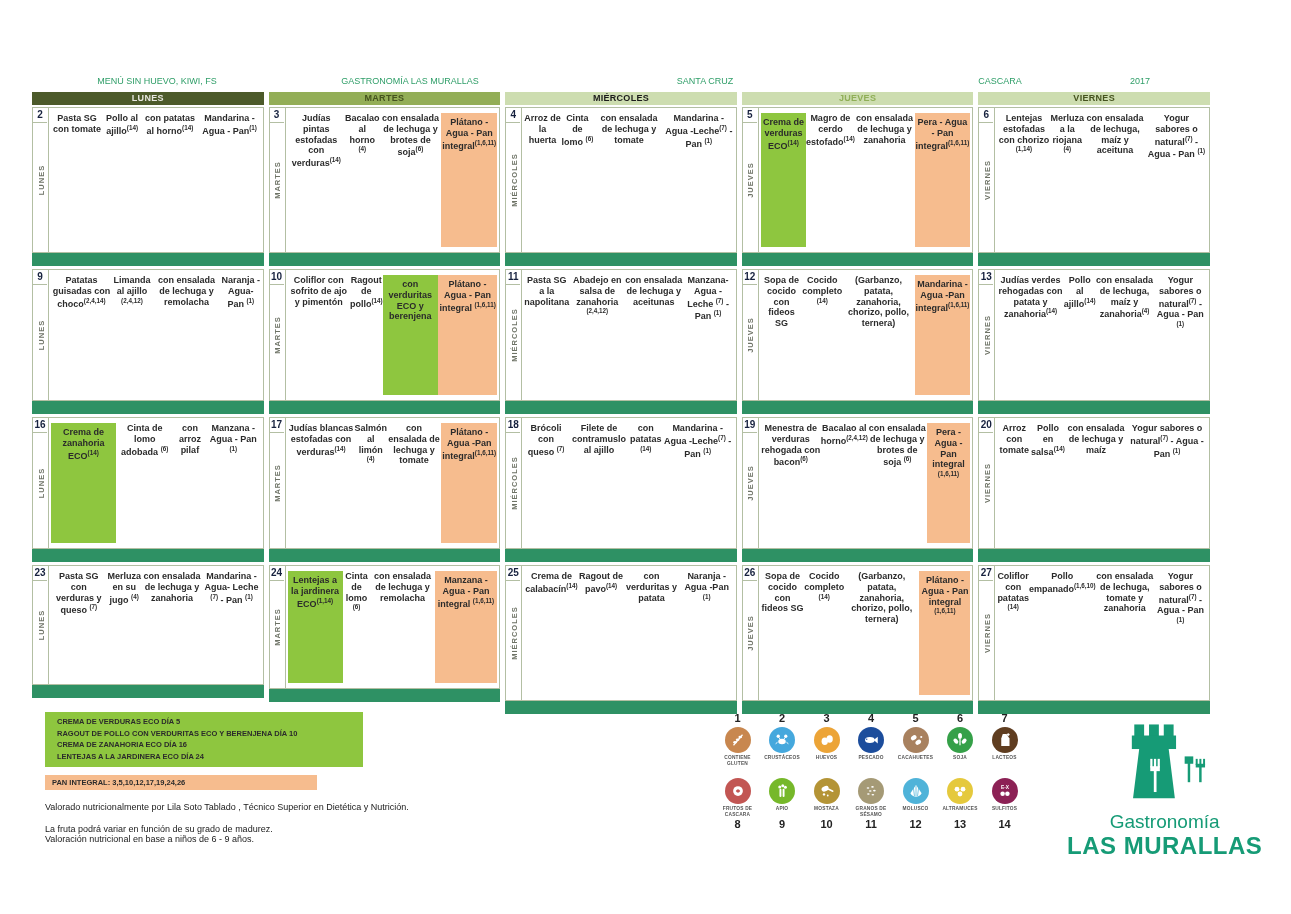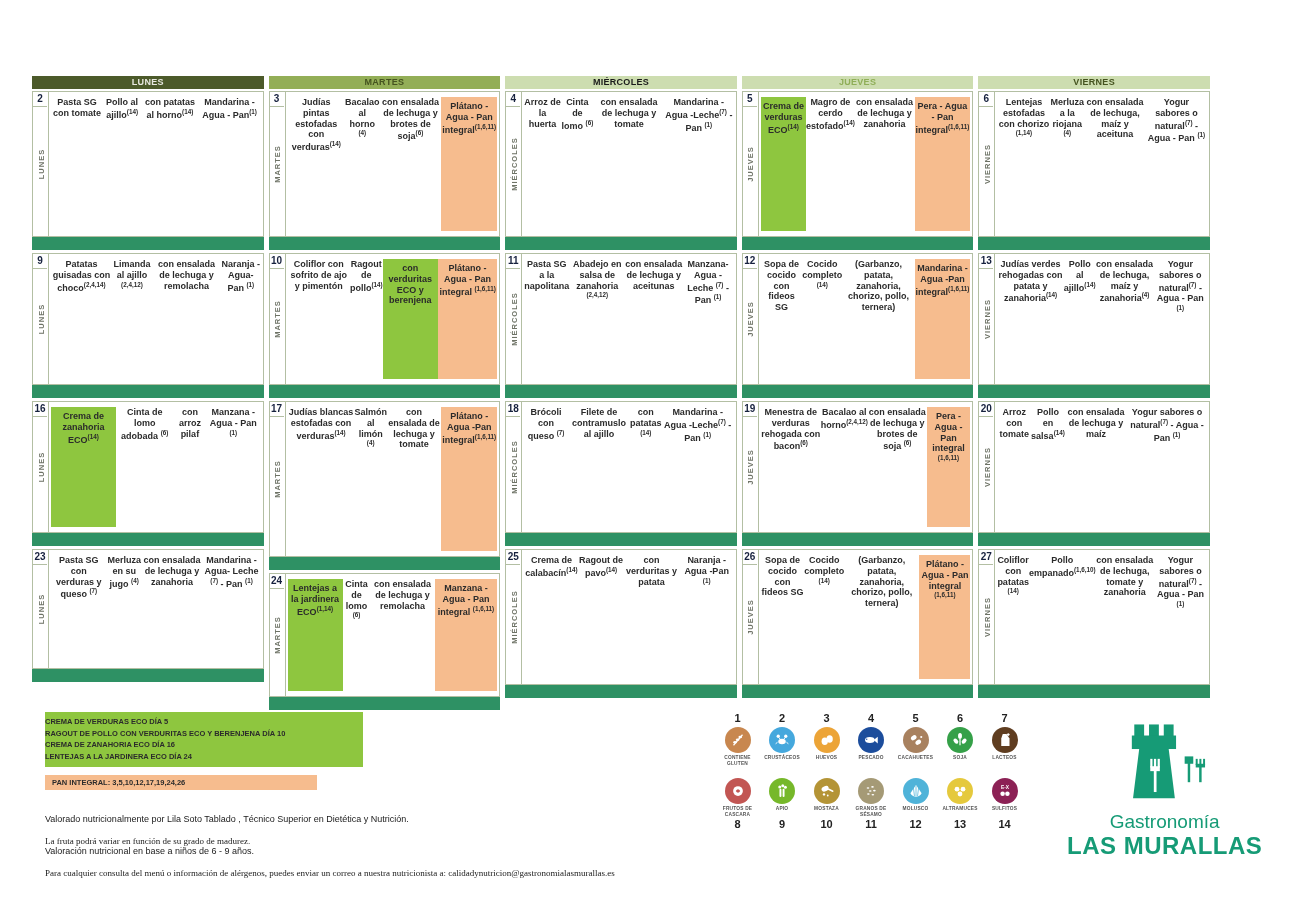--- a/index.html
+++ b/index.html
@@ -5,21 +5,21 @@
   html,body{margin:0;padding:0;background:#fff;}
   .page{position:relative;width:1291px;height:914px;background:#fff;overflow:hidden;
         font-family:"Liberation Sans",sans-serif;}
 
   
   .topbar{position:absolute;top:76px;left:0;width:1291px;height:14px;}
   .topbar span{position:absolute;transform:translateX(-50%);font-size:9px;font-weight:normal;
                color:#2f9e68;white-space:nowrap;}
 
   
-  .grid{position:absolute;left:32px;top:76px;width:1178px;display:flex;gap:5px;}
+  .grid{position:absolute;left:32px;top:92px;width:1178px;display:flex;gap:5px;}
   .daycol{flex:1;display:flex;flex-direction:column;min-width:0;}
   .dayhead{height:13px;line-height:13px;text-align:center;font-size:9px;font-weight:bold;
            margin-bottom:2px;letter-spacing:.3px;}
   .cell{display:flex;border:1px solid #b3bfa3;background:#fff;box-sizing:border-box;}
   .leftstrip{width:15px;border-right:1px solid #b3bfa3;position:relative;flex:none;}
   .datebox{position:absolute;top:0;left:0;width:14px;height:14px;line-height:14px;
            border-bottom:1px solid #b3bfa3;font-size:10px;font-weight:bold;color:#16213e;
            text-align:center;background:#fff;}
   .vlabel{position:absolute;top:50%;left:50%;transform:translate(-50%,-50%) rotate(180deg);
           writing-mode:vertical-rl;font-size:7.5px;font-weight:600;color:#6e7366;
@@ -28,27 +28,27 @@
            padding:5px 2px;min-width:0;}
   .line{font-size:9px;font-weight:bold;color:#2b2b2b;text-align:center;line-height:1.2;}
   .line sup{font-size:6.3px;}
   .line.eco{background:#8ec63f;padding:4px 1px;}
   .line.pan{background:#f6bc8e;padding:4px 1px;}
   .weekbar{height:13px;background:#2e9164;margin-bottom:3px;}
 
   
   .bottom{position:absolute;left:45px;top:712px;width:1226px;display:flex;align-items:flex-start;}
   .leftnotes{width:668px;flex:none;}
-  .eco-box{background:#8ec63f;width:318px;padding:4px 0;box-sizing:border-box;}
+  .eco-box{background:#8ec63f;width:318px;padding:4px 12px;box-sizing:border-box;}
   .eco-box div{font-size:7.5px;font-weight:bold;color:#2b2b2b;line-height:1.55;}
   .pan-strip{background:#f6bc8e;width:272px;margin-top:8px;padding:3px 7px;box-sizing:border-box;
              font-size:7.5px;font-weight:bold;color:#2b2b2b;}
-  .notes{margin-top:24px;}
+  .notes{margin-top:12px;}
   .notes p{margin:0;font-size:9px;color:#1a1a1a;}
-  .notes p.gap{margin-top:12px;font-family:Liberation Serif, serif;}
+  .notes p.gap{margin-top:12px;}
 
   
   .legend{width:308px;flex:none;margin-left:4px;}
   .alrow{display:flex;justify-content:space-between;}
   .alrow+.alrow{margin-top:8px;}
   .alitem{width:41px;display:flex;flex-direction:column;align-items:center;}
   .alnum{font-size:11px;font-weight:bold;color:#222;line-height:1.2;}
   .alcircle{width:26px;height:26px;border-radius:50%;display:flex;align-items:center;
             justify-content:center;margin:2px 0;}
   .alcircle svg{width:18px;height:18px;display:block;}
@@ -150,21 +150,21 @@
             <div class="vlabel">MARTES</div>
           </div>
           <div class="content">
             <div class="line">Coliflor con sofrito de ajo y pimentón</div>
             <div class="line">Ragout de pollo<sup>(14)</sup></div>
             <div class="line eco">con verduritas ECO y berenjena</div>
             <div class="line pan">Plátano - Agua - Pan integral <sup>(1,6,11)</sup></div>
           </div>
         </div>
         <div class="weekbar"></div>
-        <div class="cell" style="height: 156px;">
+        <div class="cell" style="height: 132px;">
           <div class="leftstrip">
             <div class="datebox">17</div>
             <div class="vlabel">MARTES</div>
           </div>
           <div class="content">
             <div class="line">Judías blancas estofadas con verduras<sup>(14)</sup></div>
             <div class="line">Salmón al limón <sup>(4)</sup></div>
             <div class="line">con ensalada de lechuga y tomate</div>
             <div class="line pan">Plátano - Agua -Pan integral<sup>(1,6,11)</sup></div>
           </div>
@@ -357,21 +357,20 @@
           <div>CREMA DE VERDURAS ECO DÍA 5</div>
           <div>RAGOUT DE POLLO CON VERDURITAS ECO Y BERENJENA DÍA 10</div>
           <div>CREMA DE ZANAHORIA ECO DÍA 16</div>
           <div>LENTEJAS A LA JARDINERA ECO DÍA 24</div>
         </div>
       <div class="pan-strip">PAN INTEGRAL: 3,5,10,12,17,19,24,26</div>
       <div class="notes" id="notes">
           <p>Valorado nutricionalmente por Lila Soto Tablado , Técnico Superior en Dietética y Nutrición.</p>
           <p class="gap">La fruta podrá variar en función de su grado de madurez.</p>
           <p>Valoración nutricional en base a niños de 6 - 9 años.</p>
-          <p class="gap">Para cualquier consulta del menú o información de alérgenos, puedes enviar un correo a nuestra nutricionista a: calidadynutricion@gastronomialasmurallas.es</p>
         </div>
     </div>
     <div class="legend" id="legend">
         <div class="alrow">
           <div class="alitem">
             <div class="alnum">1</div>
             <div class="alcircle" style="background:#c8874f">
               <svg viewBox="0 0 24 24" fill="#fff">
                 <path d="M6 19 L18 5" stroke="#fff" stroke-width="1.6"></path>
                 <ellipse cx="8" cy="15" rx="2.4" ry="1.6"></ellipse>

